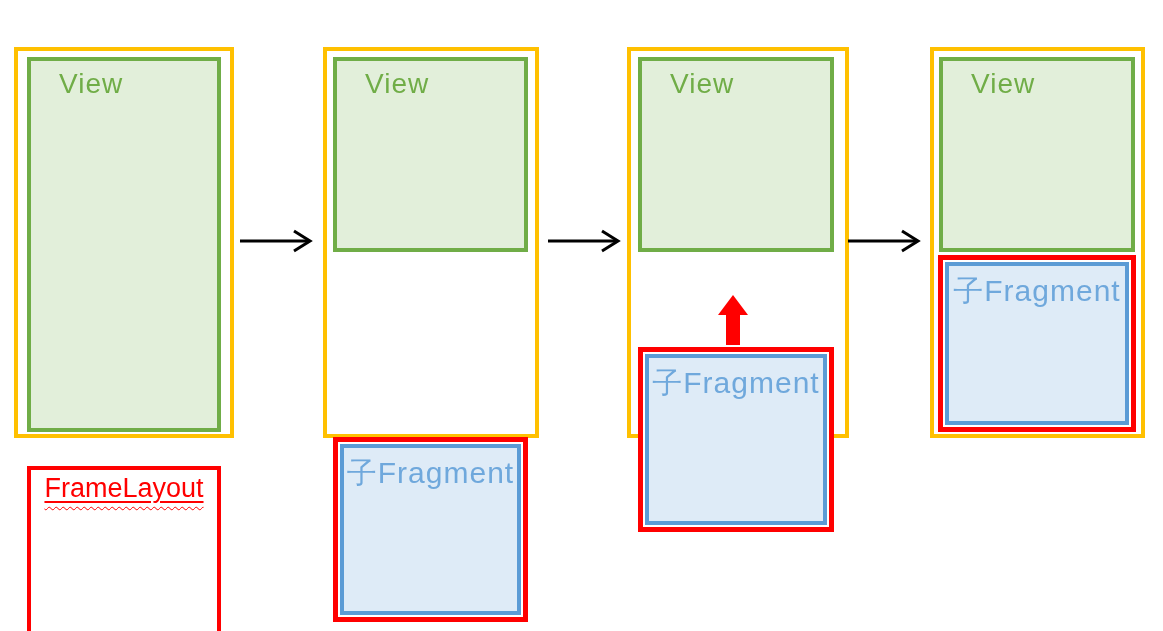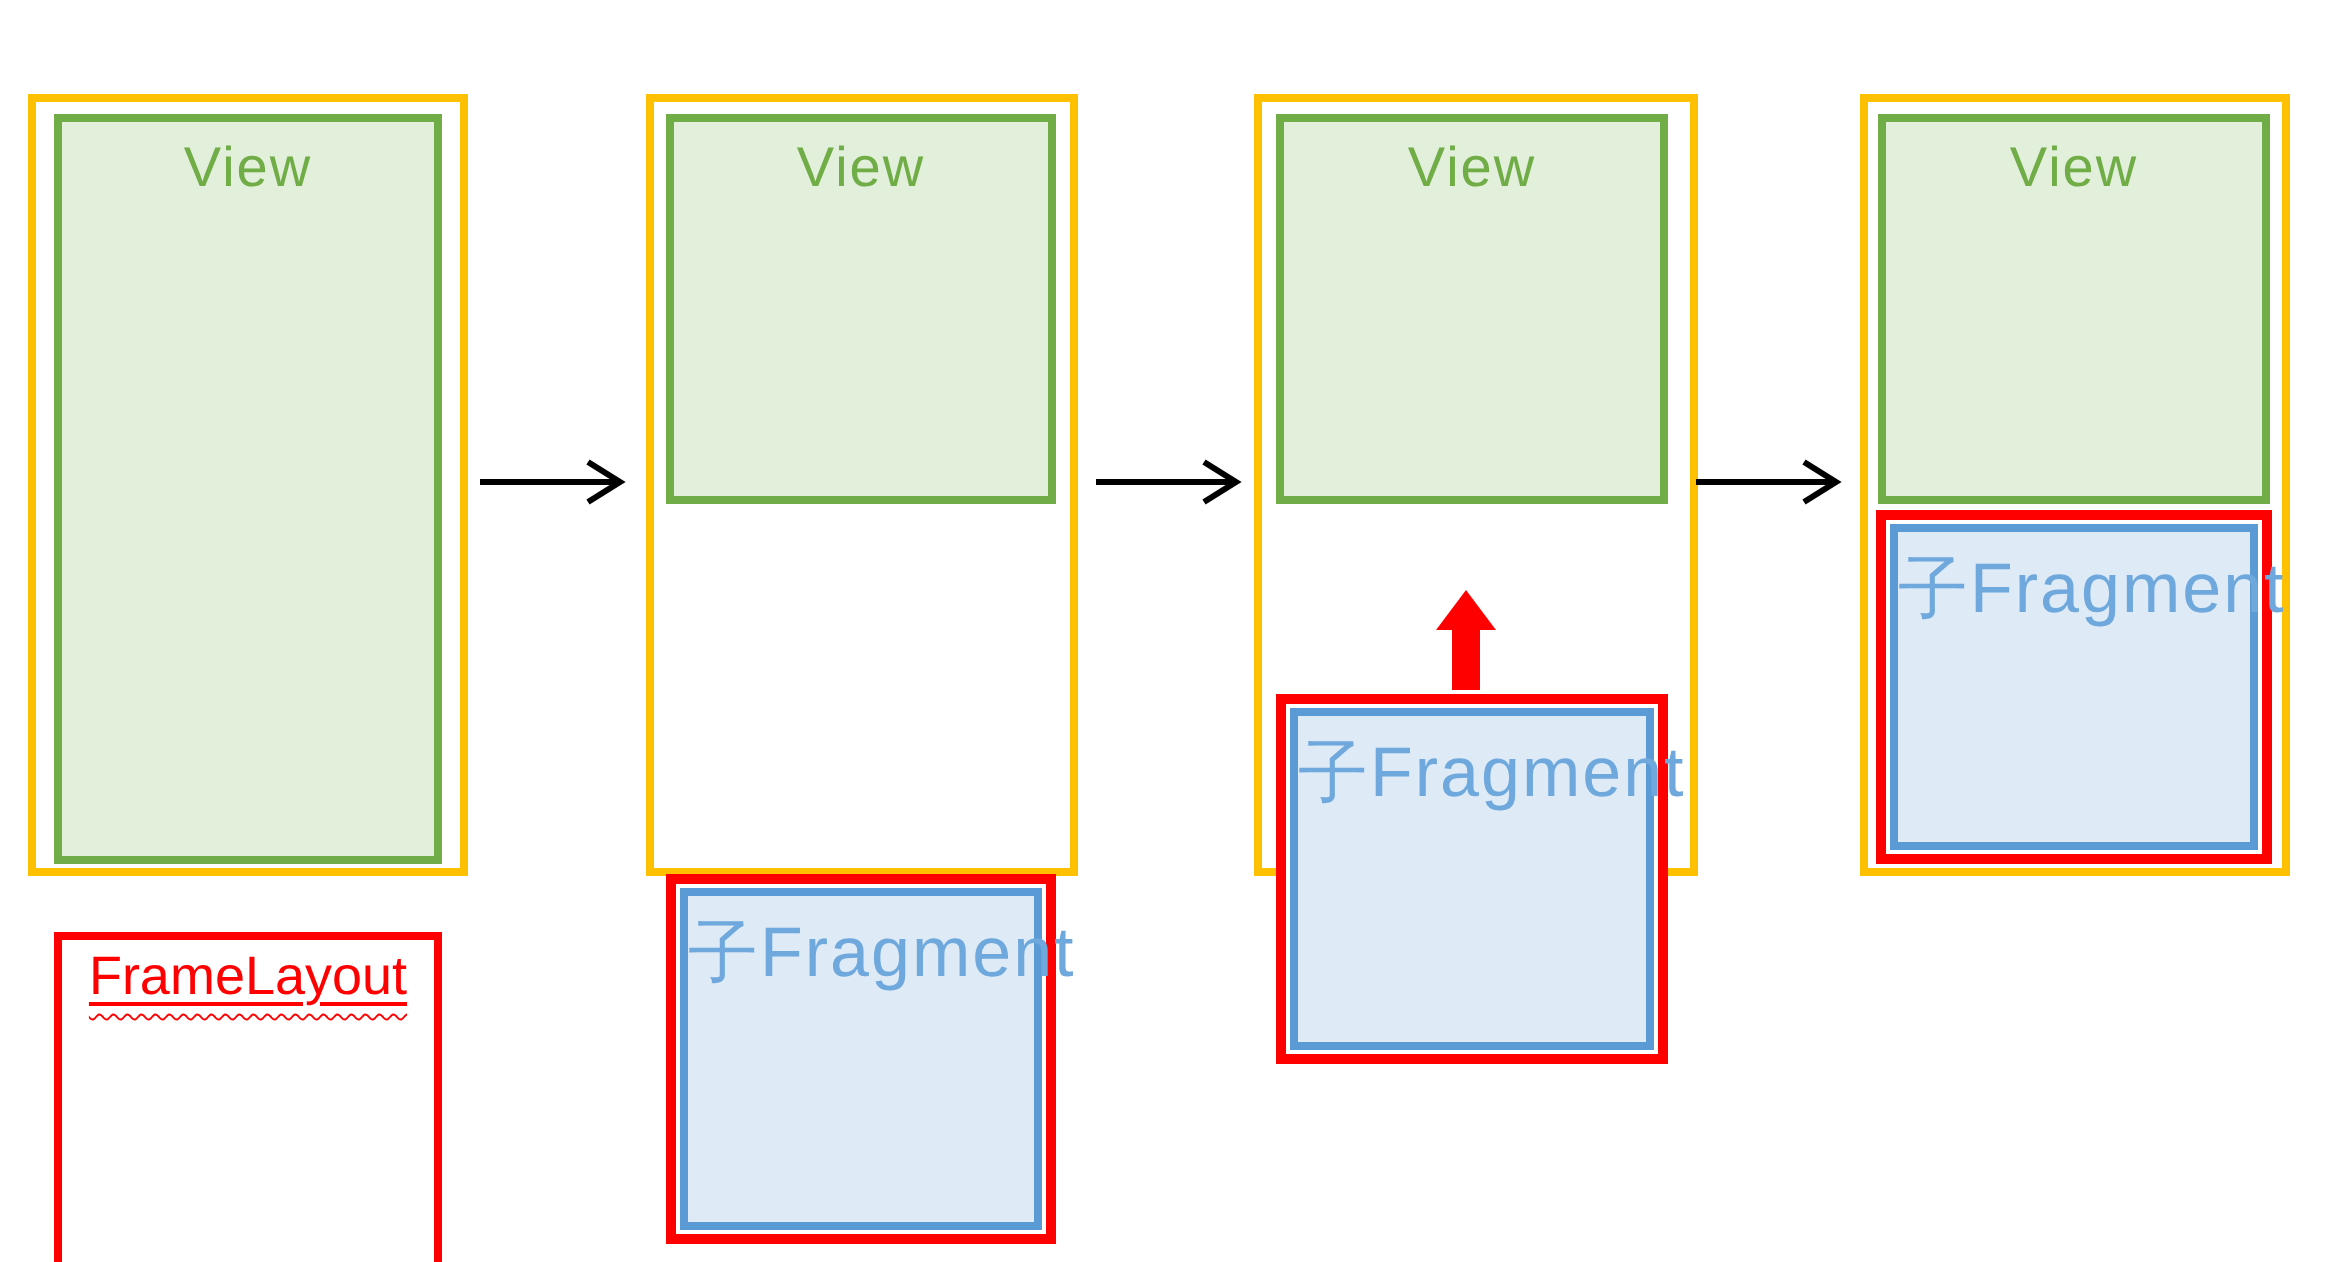--- a/index.html
+++ b/index.html
@@ -26,21 +26,22 @@
     box-sizing: border-box;
     border: 4px solid var(--gold, #FFC000);
     background: #ffffff;
   }
 
   .viewbox {
     position: absolute;
     box-sizing: border-box;
     border: 4px solid var(--green-border, #70AD47);
     background: var(--green-fill, #E2EFDA);
-    text-align: center;
+    text-align: left;
+    padding-left: 28px;
   }
   .viewbox .lbl {
     display: inline-block;
     margin-top: 7px;
     font-size: 28px;
     letter-spacing: 1px;
     color: var(--green-border, #70AD47);
   }
 
   .flbox {
@@ -79,21 +80,21 @@
     position: absolute;
     left: 2px; right: 2px; top: 2px; bottom: 2px;
     box-sizing: border-box;
     border: 4px solid var(--blue-border, #5B9BD5);
     background: var(--blue-fill, #DEEBF7);
     text-align: center;
   }
   .childinner .lbl {
     display: inline-block;
     margin-top: 5px;
-    font-size: 35px;
+    font-size: 30px;
     letter-spacing: 1px;
     color: var(--blue-text, #6FA8DC);
     white-space: nowrap;
   }
 
   .harrow {
     position: absolute;
     width: 82px; height: 26px;
     color: var(--arrow-black, #000000);
   }

